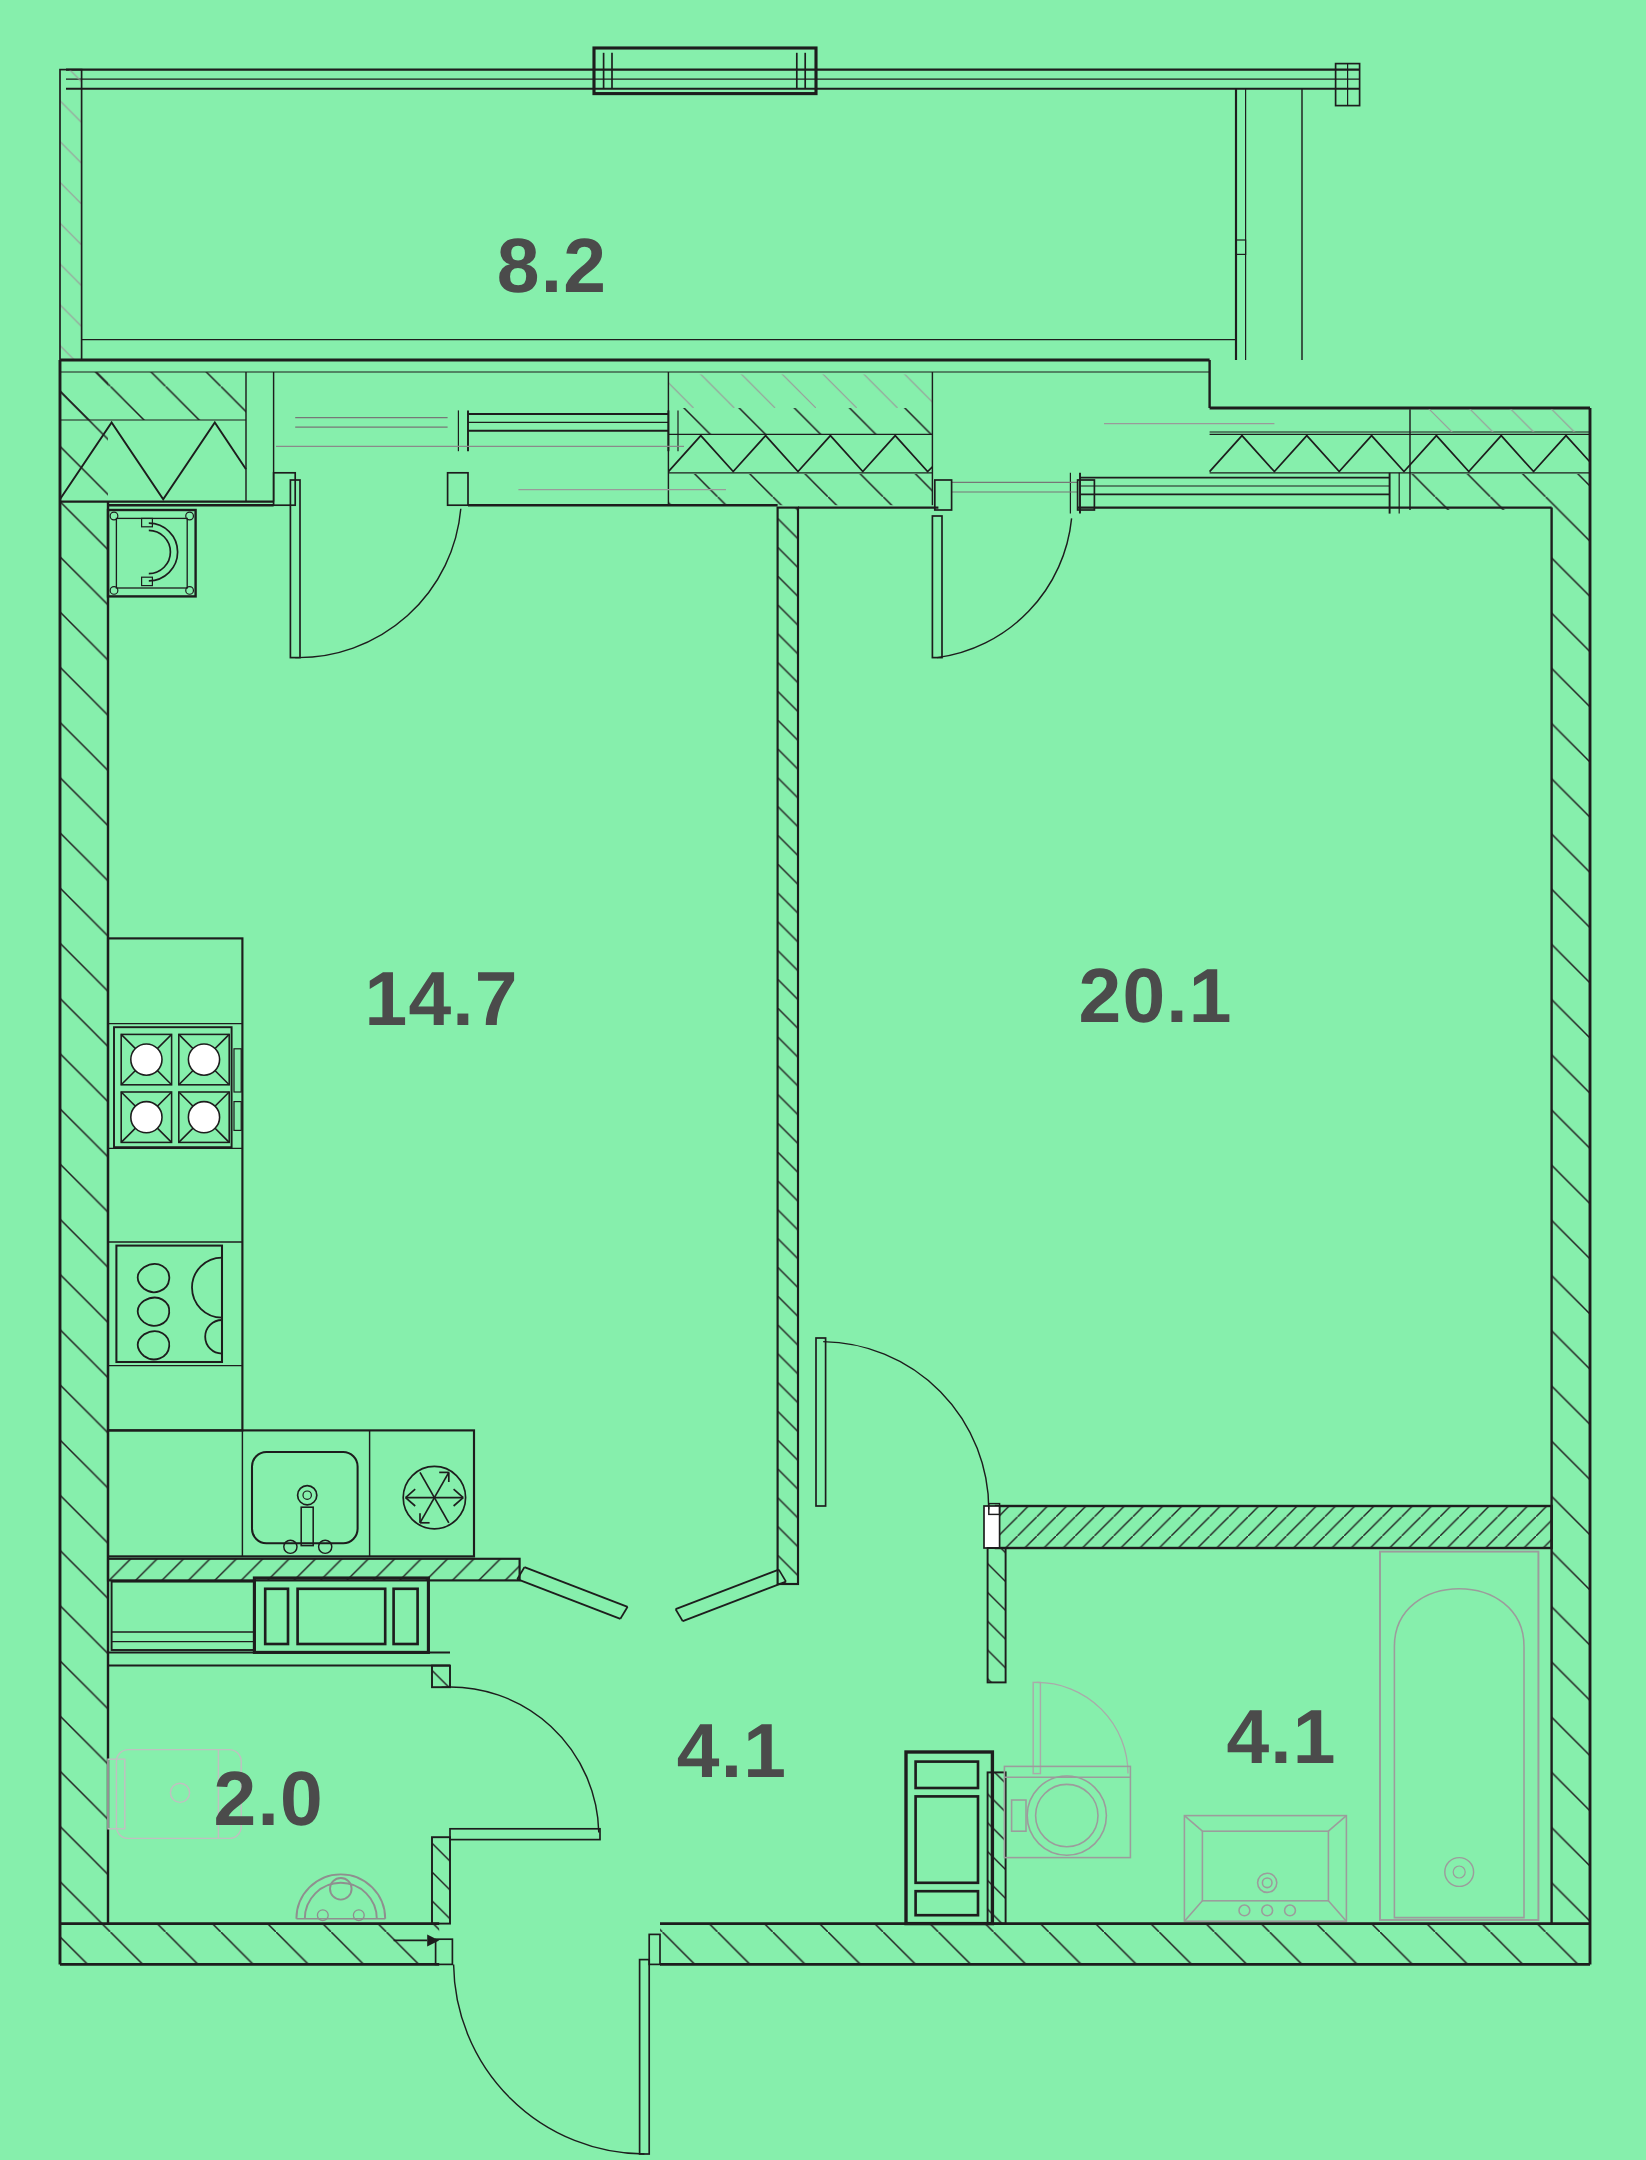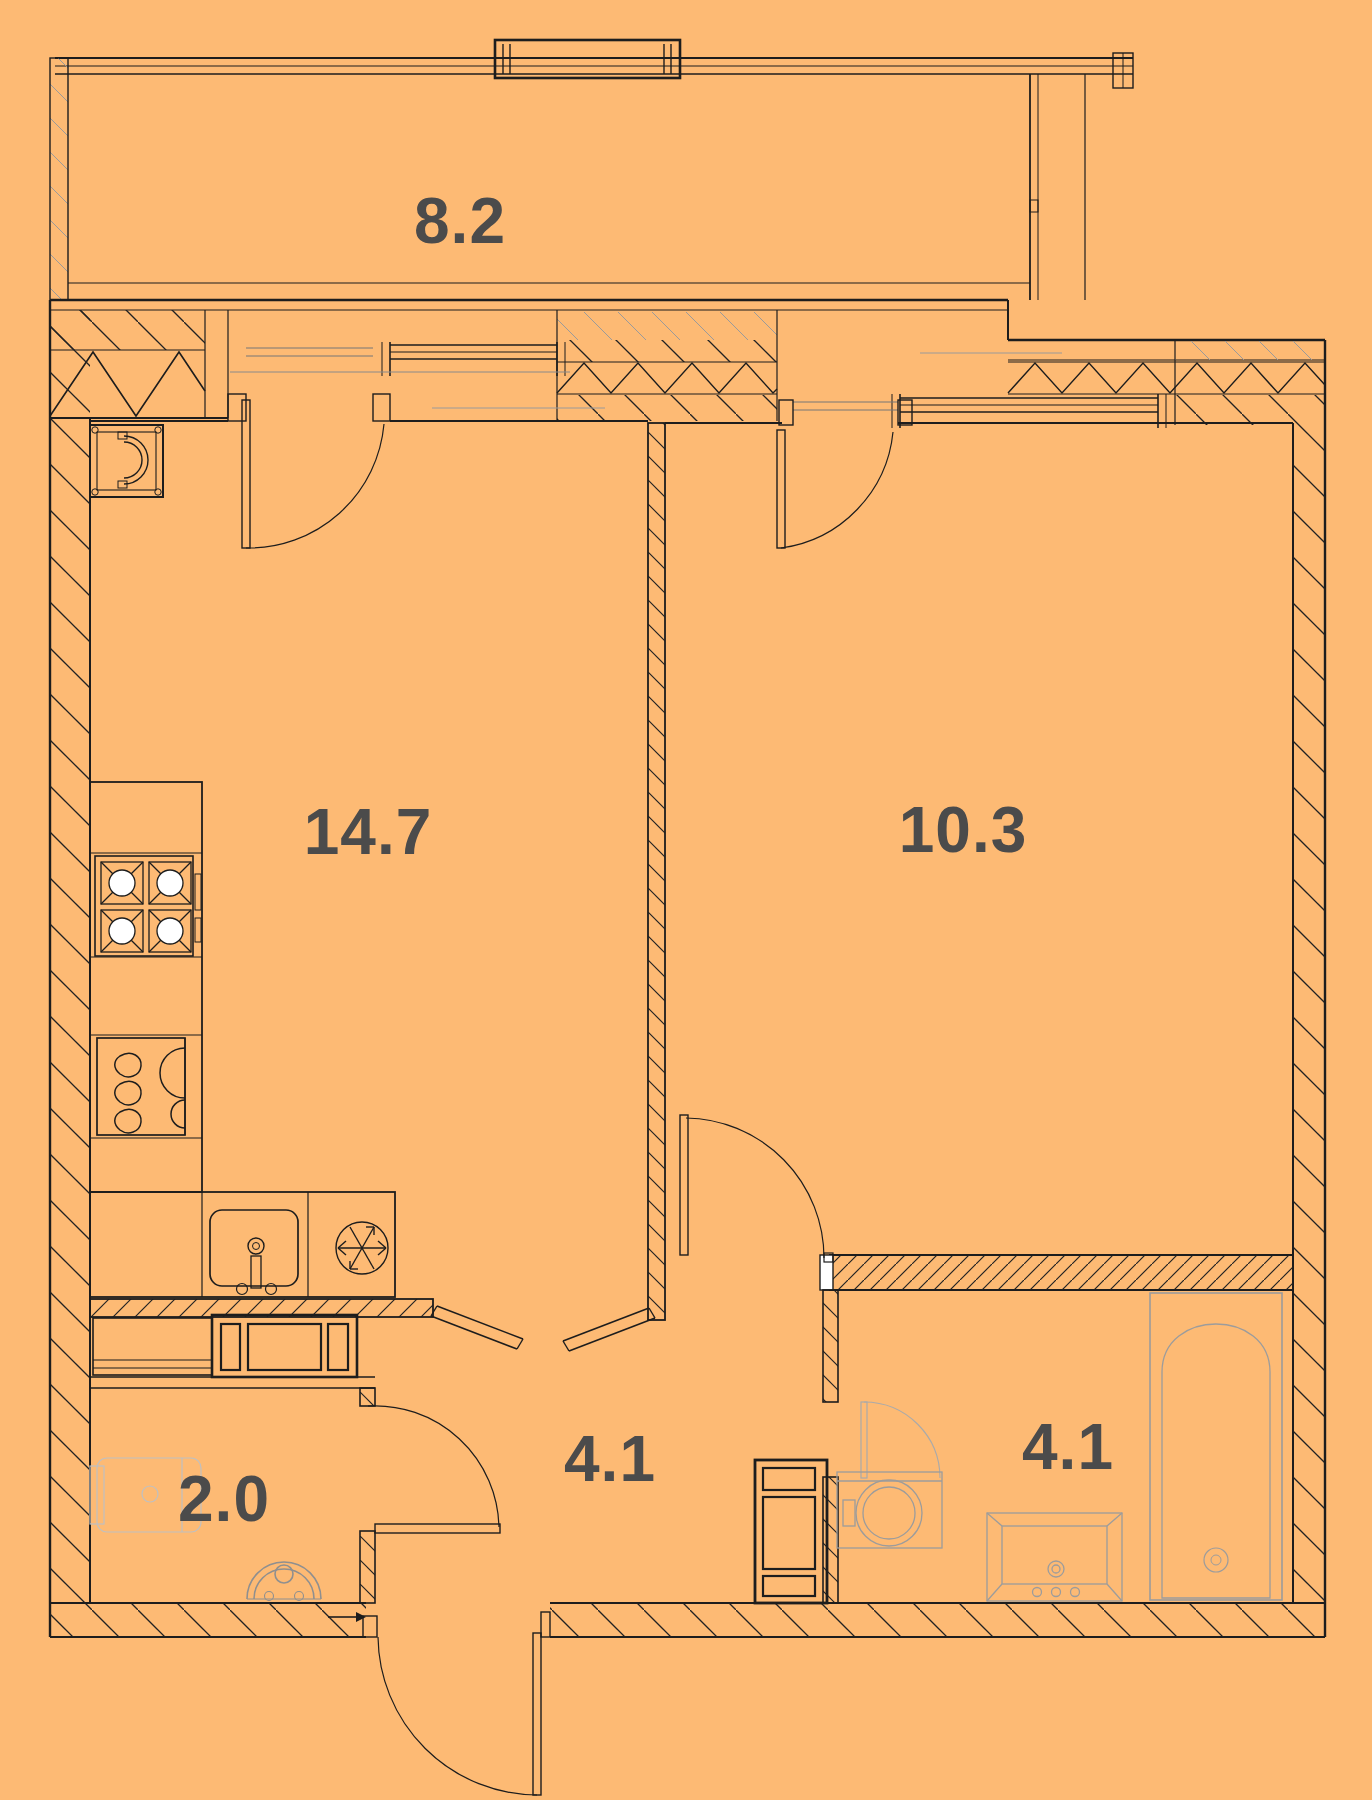--- a/index.html
+++ b/index.html
@@ -1,16 +1,16 @@
 <!DOCTYPE html>
 <html><head>
 <meta charset="utf-8">
 <style>
   html,body{margin:0;padding:0;background:#ffffff;}
-  .stage{position:relative;width:1372px;height:1800px;background:#fdba74;overflow:hidden;
+  .stage{position:relative;width:1372px;height:1800px;background:#86efac;overflow:hidden;
          font-family:"Liberation Sans",sans-serif;}
   .stage svg{position:absolute;left:0;top:0;}
   .room-label{position:absolute;transform:translate(-50%,-50%);
               font-family:"Liberation Sans",sans-serif;
               font-weight:700;font-size:64px;letter-spacing:1px;color:#4b4b4b;
               white-space:nowrap;user-select:none;}
 </style>
 </head>
 <body>
 
@@ -372,18 +372,18 @@
         <circle cx="269" cy="1596" r="4.5" stroke-width="1.1"></circle>
         <circle cx="299" cy="1596" r="4.5" stroke-width="1.1"></circle>
       </g>
     </g>
 
   </g>
 </svg>
 
 <div class="room-label" style="left:460px;top:221px;">8.2</div>
 <div class="room-label" style="left:368px;top:832px;">14.7</div>
-<div class="room-label" style="left:963px;top:830px;">10.3</div>
+<div class="room-label" style="left:963px;top:830px;">20.1</div>
 <div class="room-label" style="left:610px;top:1459px;">4.1</div>
 <div class="room-label" style="left:1068px;top:1447px;">4.1</div>
 <div class="room-label" style="left:224px;top:1499px;text-align:center;">2.0</div>
 
 </div>
 
 </body></html>

